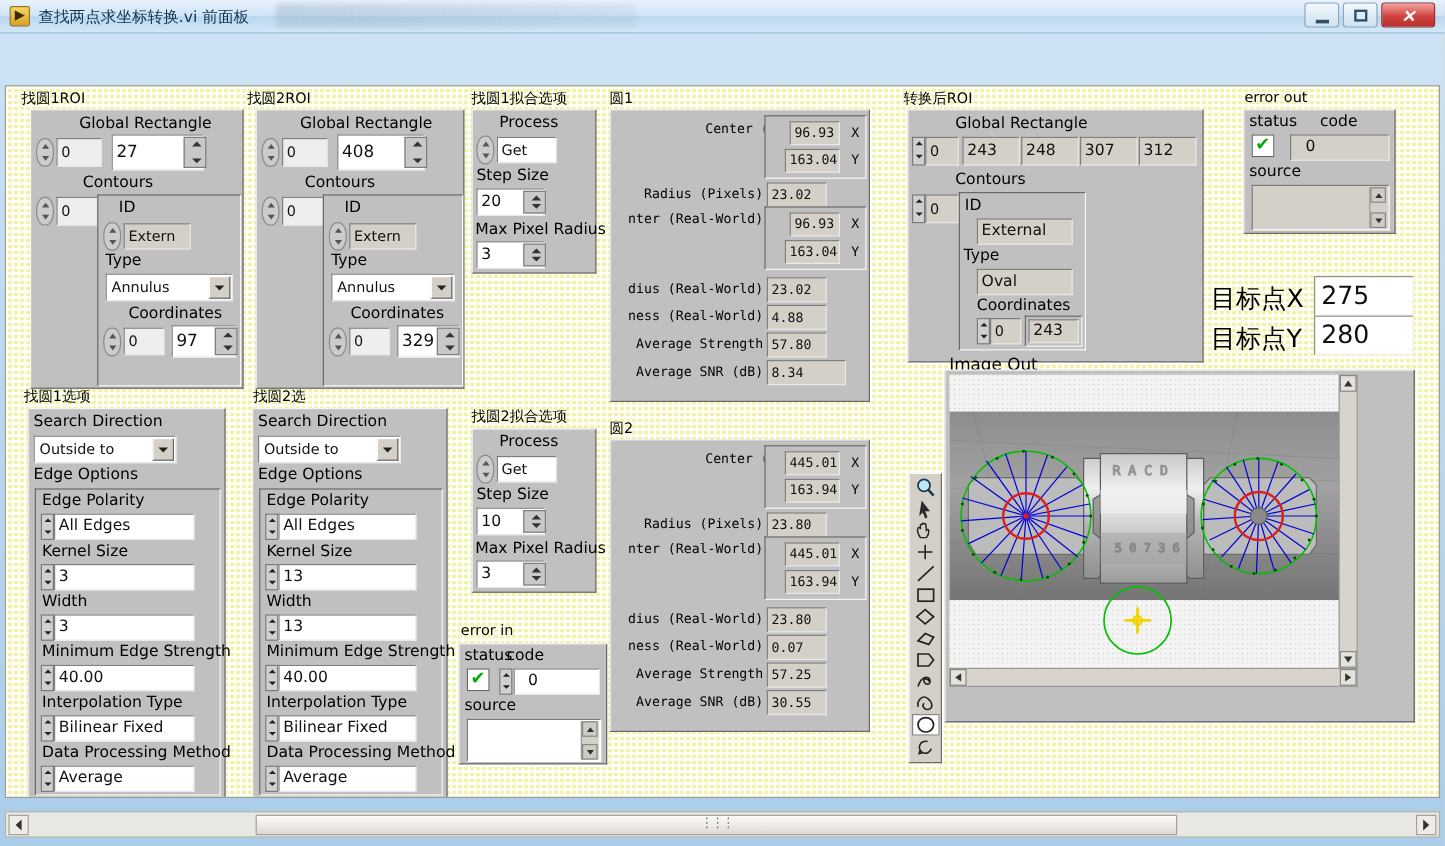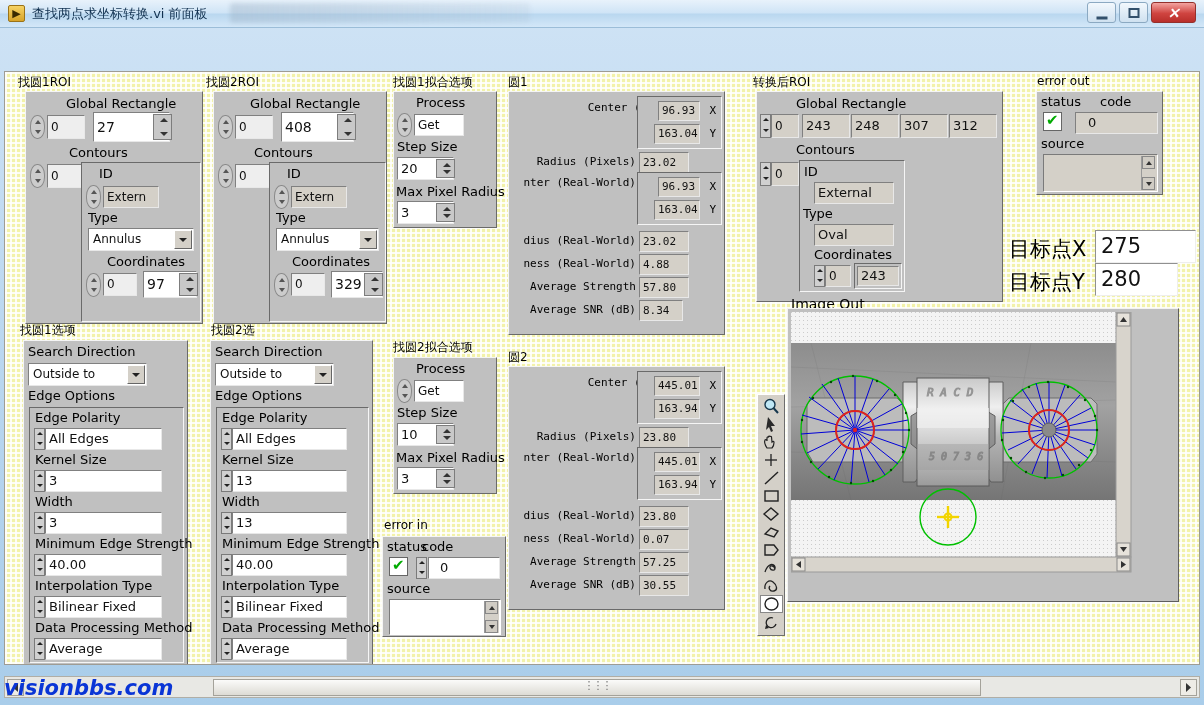--- a/index.html
+++ b/index.html
@@ -128,21 +128,21 @@
   .sbv .a1:after { content:""; position:absolute; left:3px; top:4px; width:0;height:0;
      border-left:3px solid transparent;border-right:3px solid transparent;border-bottom:4px solid #333; }
   .sbv .a2:after { content:""; position:absolute; left:3px; top:4px; width:0;height:0;
      border-left:3px solid transparent;border-right:3px solid transparent;border-top:4px solid #333; }
 
   .monolbl { position:absolute; font-family:"DejaVu Sans Mono","Liberation Mono",monospace;
      font-size:11px; color:#000; white-space:nowrap; text-align:right; }
 
   
   #imgwrap { position:absolute; background:#c0c0c0; border:1px solid #f3f3f3;
-     border-right-color:#5e5e5e; border-bottom-color:#5e5e5e;font-style:italic; }
+     border-right-color:#5e5e5e; border-bottom-color:#5e5e5e; }
   #imgtools { position:absolute; left:752px; top:322px; width:28px; height:242px;
      background:#d4d0c8; border:1px solid #fff; border-right-color:#6e6e6e;
      border-bottom-color:#6e6e6e; }
   .itool { position:absolute; left:2px; width:23px; height:18px; }
   .itool.sel { background:#fff; border:1px solid #888; }
   .bigtxt { position:absolute; font-size:21px; color:#000; white-space:nowrap;
      font-family:"DejaVu Sans","Liberation Sans",sans-serif; }
   .bigfield { position:absolute; background:#fff; border:1px solid #909090;
      border-right-color:#eee; border-bottom-color:#eee; font-size:21px; color:#111;
      padding-left:5px; line-height:30px;
@@ -374,21 +374,21 @@
         <div class="field mono" style="left:16px;top:27px;width:46px;height:20px;line-height:18px">163.04</div>
         <div class="monolbl" style="left:66px;top:30px;width:12px">Y</div>
       </div>
       <div class="monolbl" style="left:-16px;top:142px;width:143px">dius (Real-World)</div>
       <div class="field mono" style="left:130px;top:139px;width:50px;height:21px;line-height:19px">23.02</div>
       <div class="monolbl" style="left:-16px;top:165px;width:143px">ness (Real-World)</div>
       <div class="field mono" style="left:130px;top:162px;width:50px;height:21px;line-height:19px">4.88</div>
       <div class="monolbl" style="left:-5px;top:188px;width:132px">Average Strength</div>
       <div class="field mono" style="left:130px;top:185px;width:50px;height:21px;line-height:19px">57.80</div>
       <div class="monolbl" style="left:-5px;top:211px;width:132px">Average SNR (dB)</div>
-      <div class="field mono" style="left:130px;top:208px;width:44px;height:21px;line-height:19px">8.34</div>
+      <div class="field mono" style="left:130px;top:208px;width:66px;height:21px;line-height:19px">8.34</div>
     </div>
 
     <div class="cl-label" style="left:748px;top:2px">转换后ROI</div>
     <div class="cluster" style="left:751px;top:19px;width:247px;height:211px">
       <div class="lbl" style="left:39px;top:4px;font-size:13px">Global Rectangle</div>
       <div class="spin" style="left:3px;top:22px;height:24px">
           <div class="up"></div>
           <div class="dn"></div>
         </div>
       <div class="field gray" style="left:14px;top:22px;width:28px;height:24px;line-height:22px">0</div>
@@ -428,21 +428,21 @@
       <div class="lbl" style="left:4px;top:44px;font-size:13px">source</div>
       <div class="srcbox" style="left:6px;top:62px;width:115px;height:38px">
         <div class="sbv">
             <div class="a1"></div>
             <div class="a2"></div>
           </div>
       </div>
     </div>
 
     <div class="bigtxt" style="left:1004px;top:163px">目标点X</div>
-    <div class="bigfield" style="left:1090px;top:158px;width:101px;height:33px">275</div>
+    <div class="bigfield" style="left:1090px;top:158px;width:83px;height:33px">275</div>
     <div class="bigtxt" style="left:1004px;top:196px">目标点Y</div>
     <div class="bigfield" style="left:1090px;top:191px;width:83px;height:33px">280</div>
 
     <div class="cl-label" style="left:15px;top:250px">找圆1选项</div>
     <div class="cluster" style="left:18px;top:268px;width:165px;height:326px">
       <div class="lbl" style="left:4px;top:3px;font-size:13px">Search  Direction</div>
       <div class="combo" style="left:4px;top:22px;width:119px;height:23px">
         <span>Outside to</span>
         <div class="cb">
             <span class="caret"></span>
@@ -833,15 +833,14 @@
       <svg width="15" height="15" viewBox="0 0 15 15">
           <path d="M10 3l-5 4.5 5 4.5z" fill="#333"></path>
         </svg></div>
     <div class="hthumb"></div>
     <div class="ha" style="right:2px">
       <svg width="15" height="15" viewBox="0 0 15 15">
           <path d="M5 3l5 4.5-5 4.5z" fill="#333"></path>
         </svg></div>
   </div>
 
-  <div id="wm2">visionbbs.com</div>
 
 </div>
 
 </body></html>

